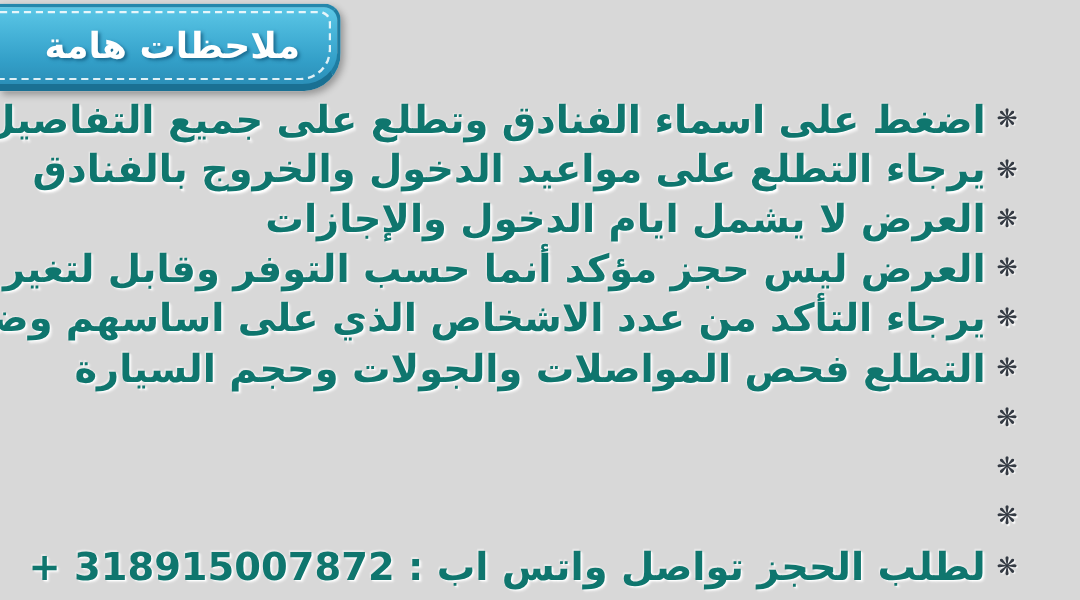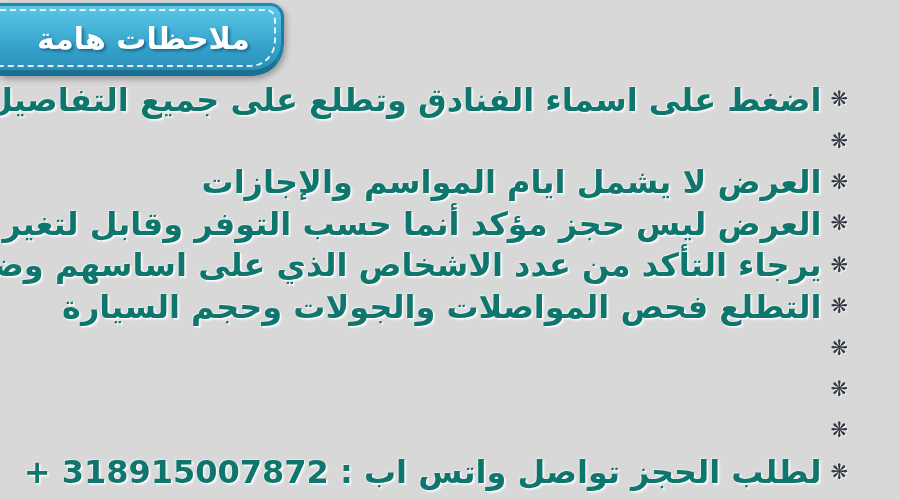--- a/index.html
+++ b/index.html
@@ -89,24 +89,25 @@
   <div class="ribbon-title">ملاحظات هامة</div>
 </div>
 
 <div class="notes">
   <div class="note">
     <span class="bullet">❋</span>
     <span class="note-text">اضغط على اسماء الفنادق وتطلع على جميع التفاصيل حولهم</span>
   </div>
   <div class="note">
     <span class="bullet">❋</span>
+    <span class="note-text">يرجاء التطلع على مواعيد الدخول والخروج بالفنادق</span>
   </div>
   <div class="note">
     <span class="bullet">❋</span>
-    <span class="note-text">العرض لا يشمل ايام المواسم والإجازات</span>
+    <span class="note-text">العرض لا يشمل ايام الدخول والإجازات</span>
   </div>
   <div class="note">
     <span class="bullet">❋</span>
     <span class="note-text">العرض ليس حجز مؤكد أنما حسب التوفر وقابل لتغير</span>
   </div>
   <div class="note">
     <span class="bullet">❋</span>
     <span class="note-text">يرجاء التأكد من عدد الاشخاص الذي على اساسهم وضع السعر</span>
   </div>
   <div class="note">

